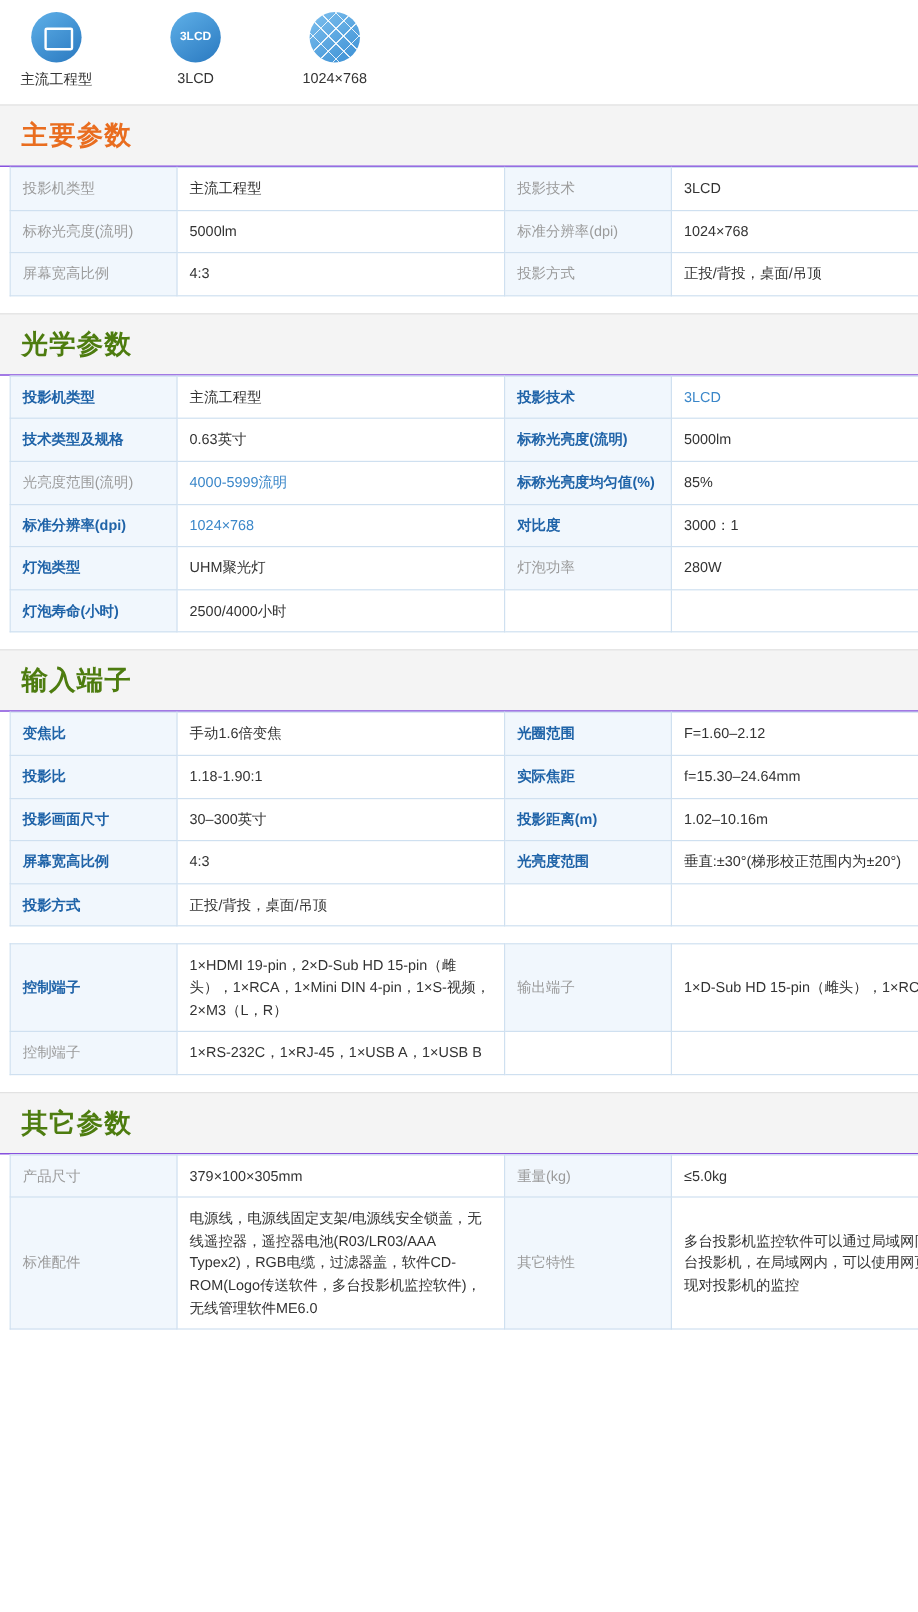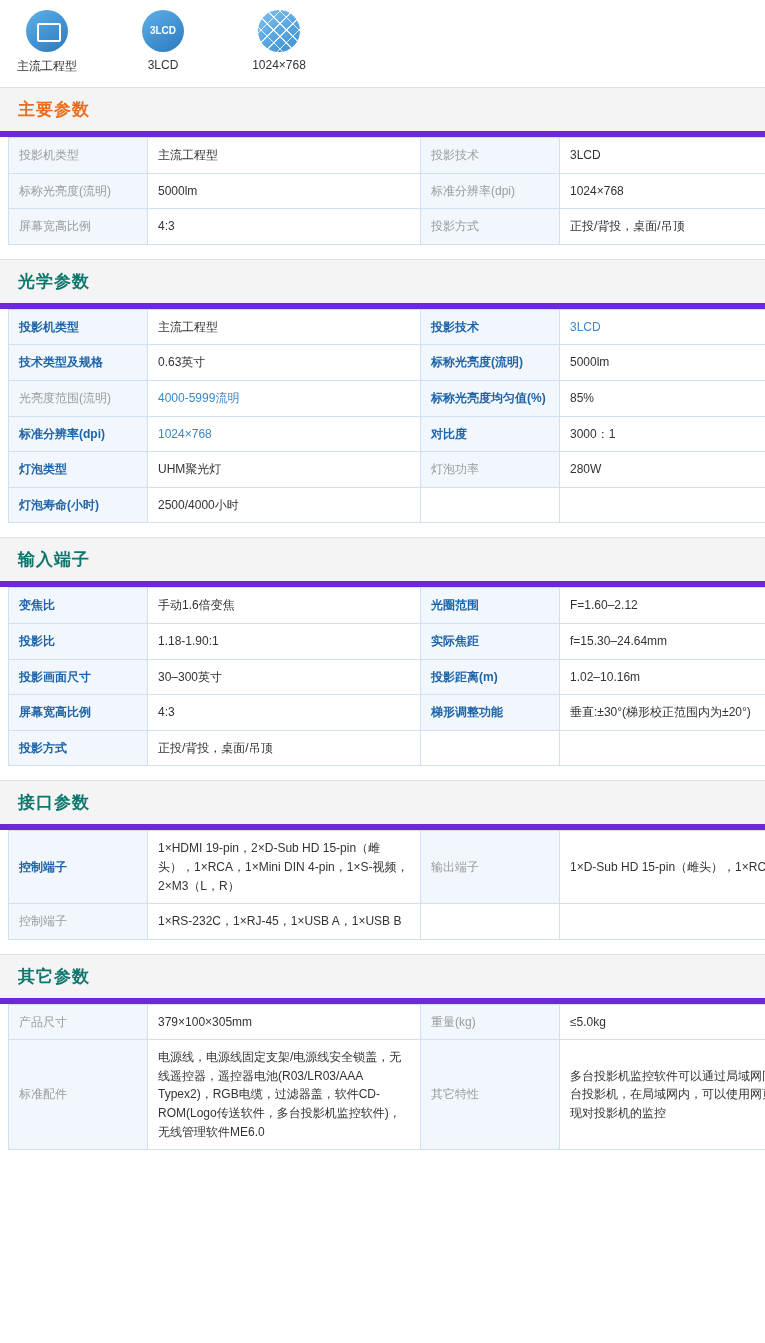--- a/index.html
+++ b/index.html
@@ -90,28 +90,28 @@
       repeating-linear-gradient(-45deg, rgba(255,255,255,.85) 0 1px, transparent 1px 9px);
   }
 
   
   .section {
     margin: 0 0 14px 0;
   }
   .section-head {
     background: #f4f4f4;
     border-top: 1px solid #e2e2e2;
-    border-bottom: 6px solid #6d28d9;
+    border-bottom: 1px solid #6d28d9;
     padding: 10px 0 10px 18px;
-    font-size: 17px;
+    font-size: 22px;
     font-weight: bold;
     color: #e96d1f;
     letter-spacing: 1px;
   }
-  .section-head.blue { color: #0f766e; }
+  .section-head.blue { color: #4d7c0f; }
 
   table.spec {
     width: 749px;
     margin-left: 8px;
     border-collapse: collapse;
     table-layout: fixed;
   }
   table.spec td {
     border: 1px solid #cfe0f0;
     padding: 8px 10px;
@@ -248,34 +248,33 @@
             </tr>
             <tr>
               <td class="lbl bold">投影画面尺寸</td>
               <td class="val">30–300英寸</td>
               <td class="lbl bold">投影距离(m)</td>
               <td class="val">1.02–10.16m</td>
             </tr>
             <tr>
               <td class="lbl bold">屏幕宽高比例</td>
               <td class="val">4:3</td>
-              <td class="lbl bold">梯形调整功能</td>
+              <td class="lbl bold">光亮度范围</td>
               <td class="val">垂直:±30°(梯形校正范围内为±20°)</td>
             </tr>
             <tr>
               <td class="lbl bold">投影方式</td>
               <td class="val">正投/背投，桌面/吊顶</td>
               <td class="lbl empty" style="background: rgb(255, 255, 255);"></td>
               <td class="val empty" style="background: rgb(255, 255, 255);"></td>
             </tr>
           </tbody>
         </table>
       </div>
       <div class="section">
-        <div class="section-head blue">接口参数</div>
         <table class="spec">
           <tbody>
             <tr>
               <td class="lbl bold">控制端子</td>
               <td class="val">1×HDMI 19-pin，2×D-Sub HD 15-pin（雌头），1×RCA，1×Mini DIN 4-pin，1×S-视频，2×M3（L，R）</td>
               <td class="lbl grey">输出端子</td>
               <td class="val">1×D-Sub HD 15-pin（雌头），1×RCA</td>
             </tr>
             <tr>
               <td class="lbl grey">控制端子</td>

